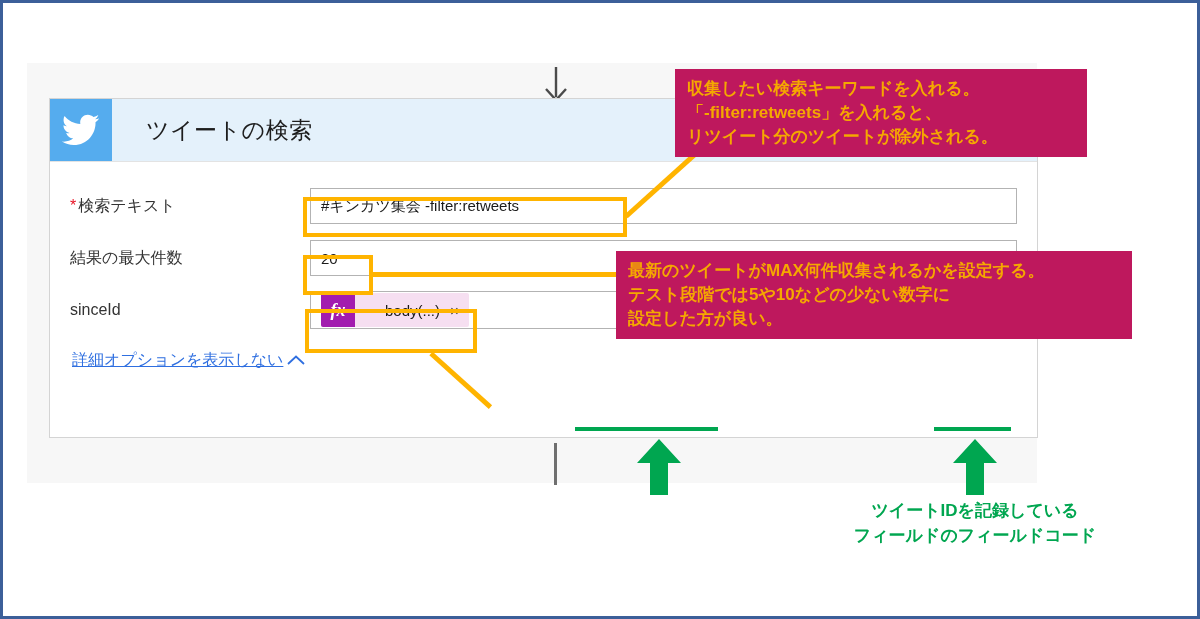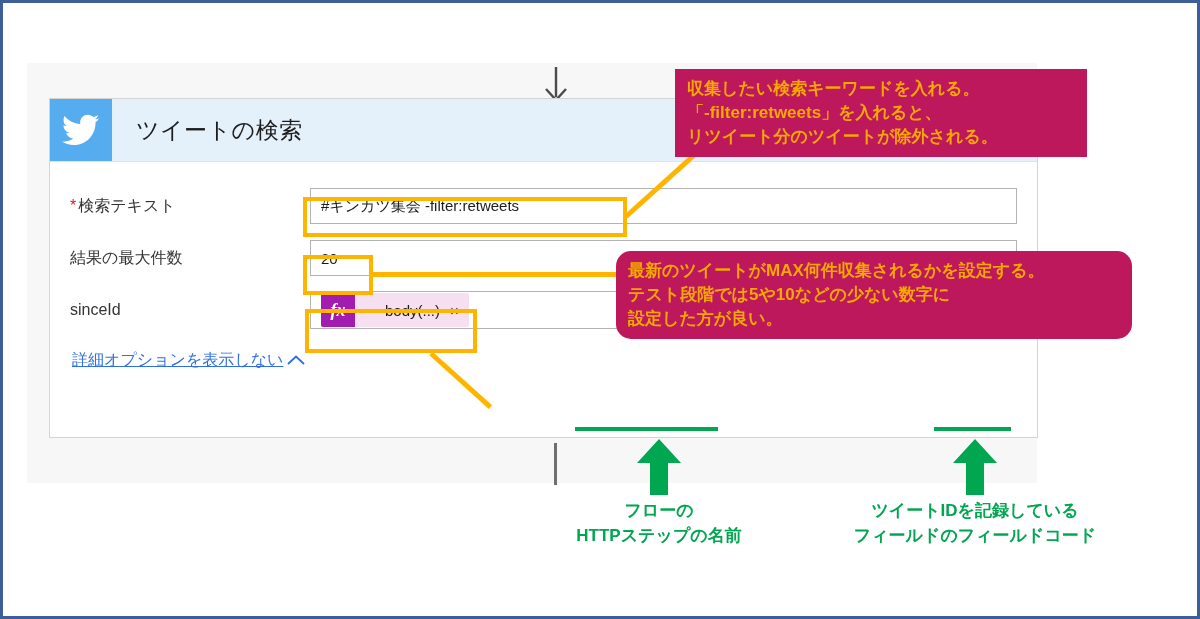--- a/index.html
+++ b/index.html
@@ -37,21 +37,21 @@
   }
   .card-header{
     height:62px;background:#e4f1fb;display:flex;align-items:center;
     border-bottom:1px solid #e3e3e3;
   }
   .card-icon{
     width:62px;height:62px;background:#55acee;
     display:flex;align-items:center;justify-content:center;flex:0 0 auto;
   }
   .card-title{
-    margin-left:24px;font-size:23px;color:#1d1d1d;letter-spacing:.5px;
+    margin-left:34px;font-size:23px;color:#1d1d1d;letter-spacing:.5px;
   }
   .card-body{padding:18px 20px 0 20px;box-sizing:border-box;}
   .frow{display:flex;align-items:center;height:52px;}
   .flabel{
     width:240px;flex:0 0 auto;font-size:16px;color:#333333;
     white-space:nowrap;
   }
   .req{color:#e81123;margin-right:2px;}
   .fctrl{flex:1 1 auto;position:relative;}
   .tbox{
@@ -84,21 +84,21 @@
   }
   .chev{font-size:15px;color:#2f6fe0;}
   
   .callout{
     position:absolute;background:#be185d;color:#f5a800;
     font-size:17px;line-height:1.42;padding:8px 12px;box-sizing:border-box;
     white-space:pre;font-weight:bold;
   }
   .callout .mono{font-family:"DejaVu Sans",sans-serif;}
   .c1{left:672px;top:66px;width:412px;}
-  .c2{left:613px;top:248px;width:516px;border-radius:15px;}
+  .c2{left:613px;top:248px;width:516px;}
   .c3{left:483px;top:363px;width:676px;height:86px;}
   
   .lead{position:absolute;background:#ffb400;}
   .lead-diag{position:absolute;height:5px;background:#ffb400;transform-origin:0 50%;}
   
   .ul{
     position:absolute;height:4px;background:#00a650;
   }
   .garrow{position:absolute;width:44px;height:56px;}
   .glabel{
@@ -208,18 +208,16 @@
     <svg width="44" height="56" viewBox="0 0 44 56">
       <polygon points="22,0 44,24 31,24 31,56 13,56 13,24 0,24" fill="#00a650"></polygon>
     </svg>
   </div>
   <div class="garrow" style="left:950px;top:436px;">
     <svg width="44" height="56" viewBox="0 0 44 56">
       <polygon points="22,0 44,24 31,24 31,56 13,56 13,24 0,24" fill="#00a650"></polygon>
     </svg>
   </div>
 
-  <div class="glabel" style="left:556px;top:496px;width:200px;">フローの
-HTTPステップの名前</div>
   <div class="glabel" style="left:847px;top:496px;width:250px;">ツイートIDを記録している
 フィールドのフィールドコード</div>
 
 </div>
 
 </body></html>

